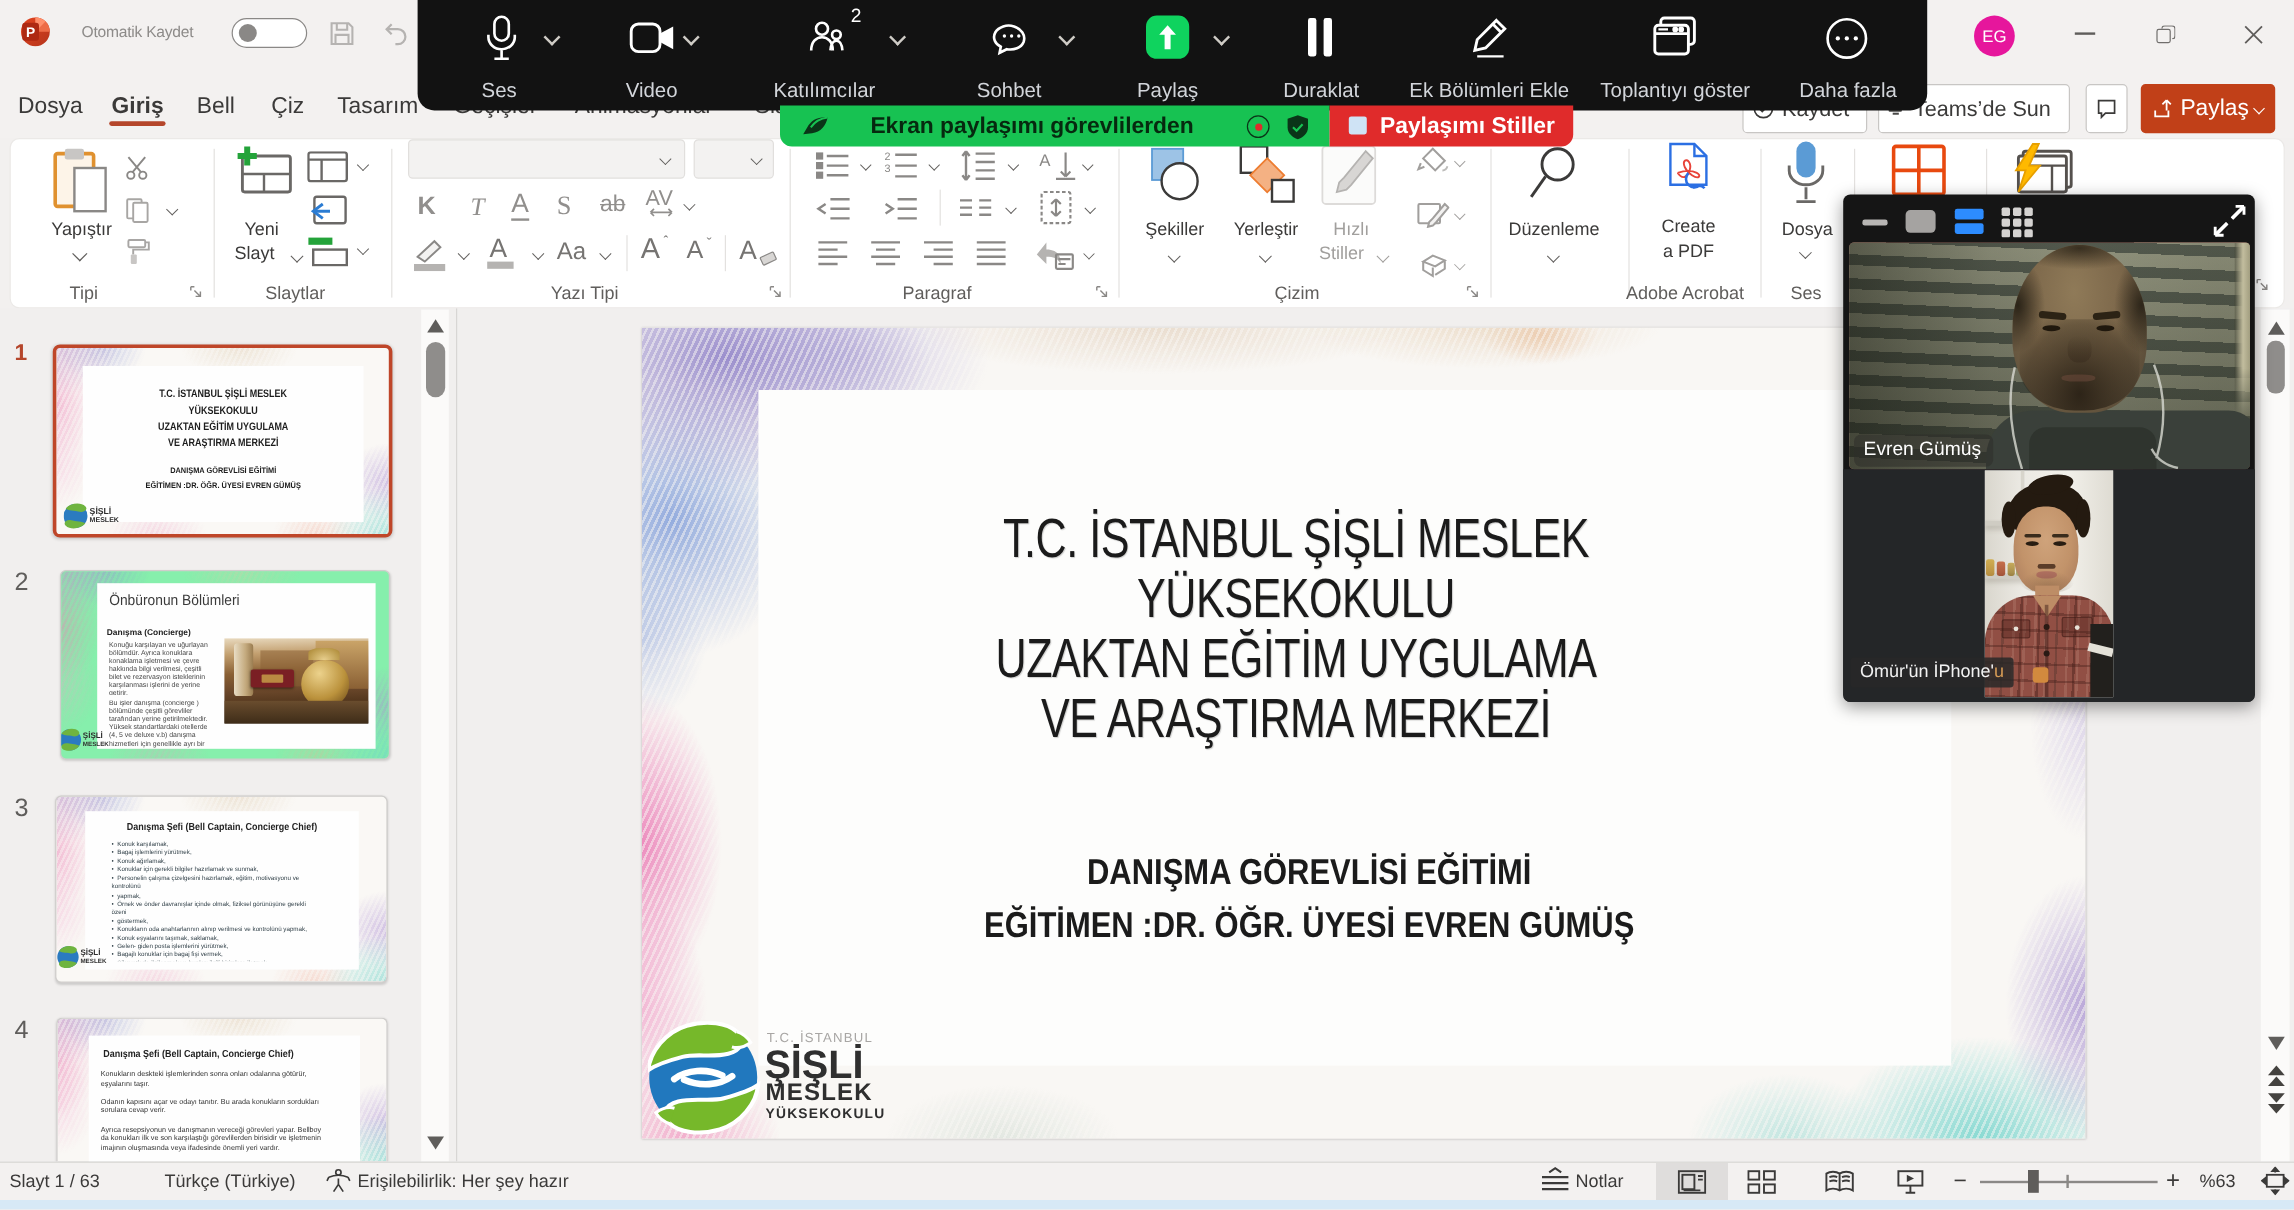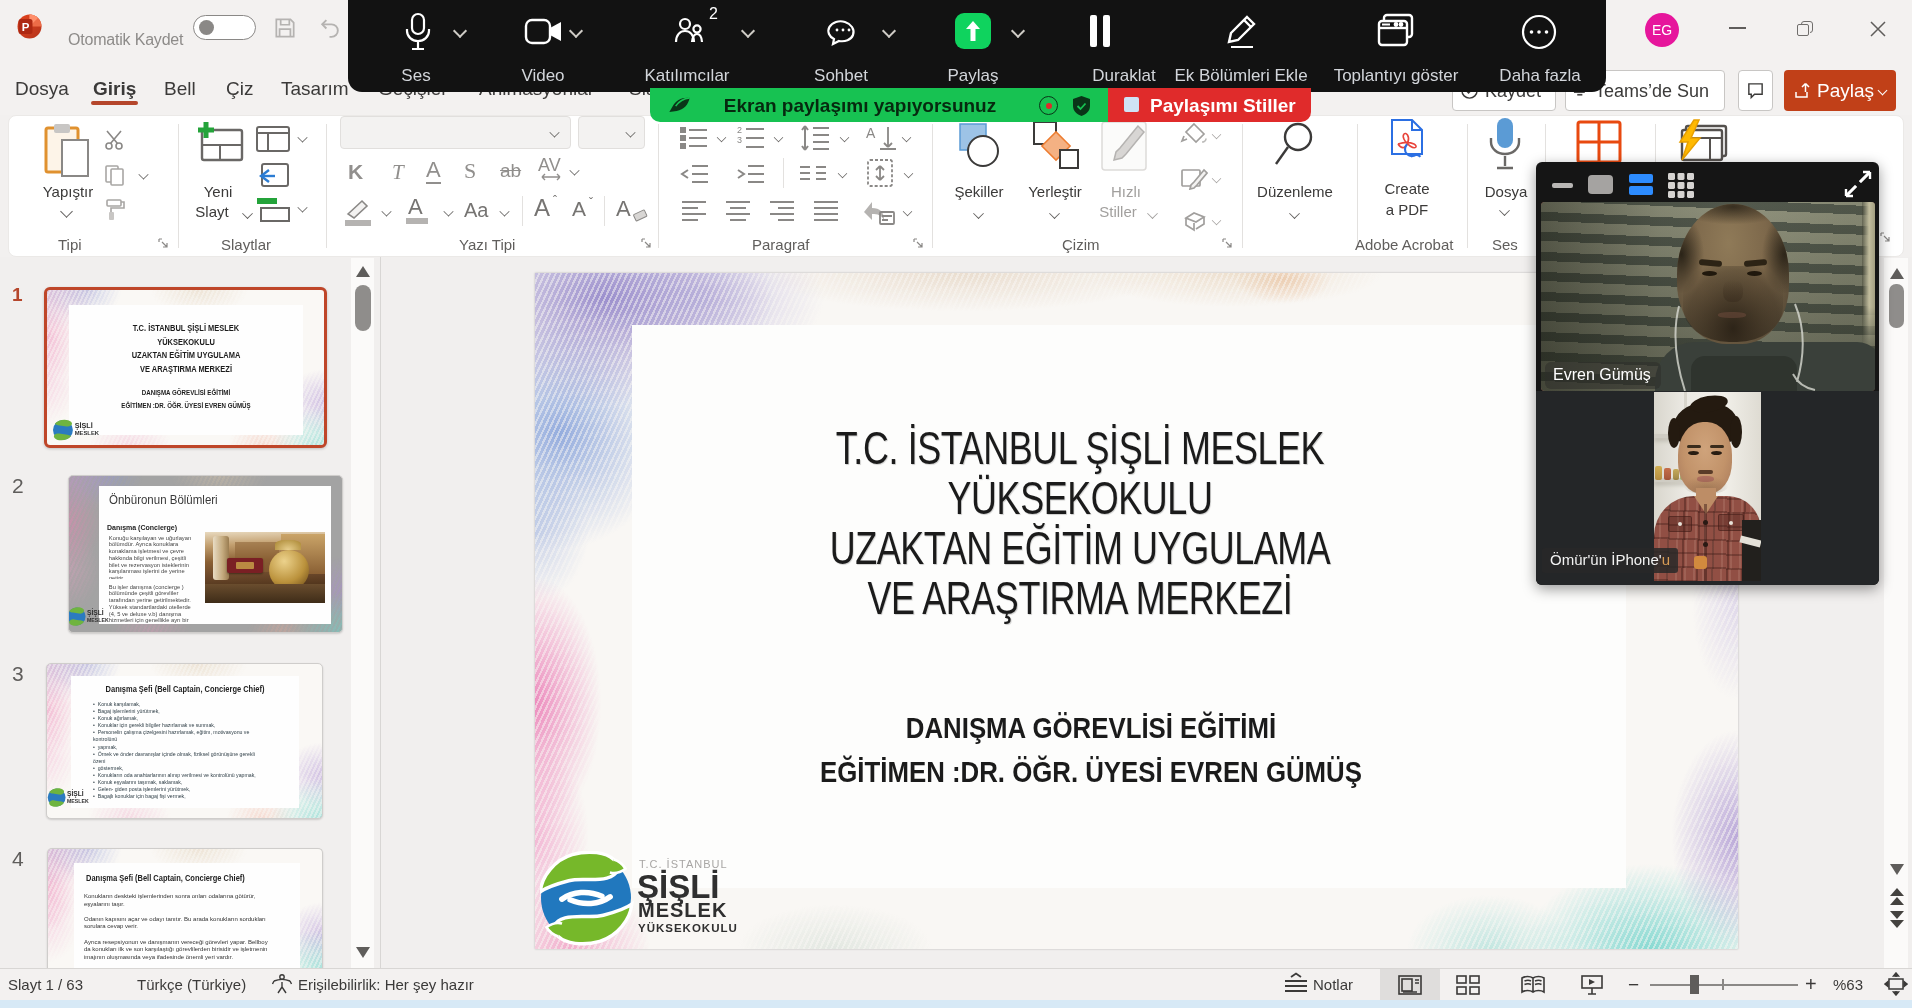--- a/index.html
+++ b/index.html
@@ -53,21 +53,21 @@
         <stop offset="0" stop-color="#e2431e"></stop>
         <stop offset="1" stop-color="#b5351c"></stop>
       </linearGradient>
     </defs>
  <circle cx="12.5" cy="12.5" r="12" fill="url(#ppg)"></circle>
  <path d="M12.5.5a12 12 0 0 1 12 12h-12z" fill="#ed6c47"></path>
  <path d="M12.5.5a12 12 0 0 1 8.4 3.4l-8.4 8.6z" fill="#ff8f6b"></path>
  <rect x="1.5" y="5" width="14" height="15" rx="2.5" fill="#ae2912"></rect>
  <text x="8.6" y="17" font-size="11.5" font-weight="bold" fill="#fff" text-anchor="middle" font-family="Liberation Sans">P</text>
 </svg>
-<div class="abs" style="left:68px;top:31px;font-size:16px;color:#8d8b89;letter-spacing:-.2px">Otomatik Kaydet</div>
+<div class="abs" style="left:68px;top:19px;font-size:13px;color:#8d8b89;letter-spacing:-.2px">Otomatik Kaydet</div>
 
 <div class="abs" style="left:193px;top:15px;width:63px;height:25px;background:#fff;border:1.5px solid #8a8886;border-radius:13px"></div>
 <div class="abs" style="left:199px;top:20px;width:15px;height:15px;background:#8a8886;border-radius:50%"></div>
 
 <svg class="ico" style="left:272px;top:15px" width="26" height="26" viewBox="0 0 24 24" fill="none" stroke="#b5b3b1" stroke-width="1.6">
  <path d="M4 4h13l3 3v13H4z"></path>
     <path d="M8 4v5h8V4"></path>
     <path d="M7 20v-7h10v7"></path>
 </svg>
 
@@ -380,21 +380,21 @@
  <div class="abs" style="left:24px;top:112px;width:230px;text-align:center;font-size:7px;font-weight:bold;color:#1c1c1c;transform:scale(.88,.95)">EĞİTİMEN :DR. ÖĞR. ÜYESİ EVREN GÜMÜŞ</div>
  <svg class="abs" style="left:6px;top:128px" width="56" height="24" viewBox="0 0 62 26">
       <circle cx="11" cy="13" r="11" fill="#2b7bc0"></circle>
       <path d="M2 6C6 1 16 0 20 4c3 3-1 6-5 5S3 8 2 6z" fill="#6fb43f"></path>
       <path d="M20 20c-4 5-14 6-18 2-3-3 1-6 5-5s11 1 13 3z" fill="#6fb43f"></path>
       <text x="24" y="11" font-size="8" font-weight="bold" fill="#2f2f2f" font-family="Liberation Sans">ŞİŞLİ</text>
       <text x="24" y="19" font-size="6.5" font-weight="bold" fill="#2f2f2f" font-family="Liberation Sans">MESLEK</text>
     </svg>
 </div>
 
-<div class="abs" style="left:68px;top:475px;width:275px;height:158px;border:1px solid #cfcdcb;border-radius:5px;background:#a3a3a3;overflow:hidden;box-shadow:0 1px 2px rgba(0,0,0,.15)">
+<div class="abs" style="left:50px;top:475px;width:275px;height:158px;border:1px solid #cfcdcb;border-radius:5px;background:#86efac;overflow:hidden;box-shadow:0 1px 2px rgba(0,0,0,.15)">
  <div class="abs wcs" style="left:0;top:0;right:0;bottom:0"></div>
  <div class="abs" style="left:30px;top:10px;width:232px;height:138px;background:#fefefe"></div>
  <div class="abs" style="left:40px;top:17px;font-size:12.5px;color:#3a3a3a;transform:scaleX(.92);transform-origin:left">Önbüronun Bölümleri</div>
  <div class="abs" style="left:40px;top:17px;width:200px;height:1px"></div>
  <div class="abs" style="left:38px;top:48px;font-size:7px;font-weight:bold;color:#222">Danışma (Concierge)</div>
  <div class="abs" style="left:38px;top:58px;width:92px;height:46px;overflow:hidden;font-size:6px;line-height:7px;color:#444;transform:scale(.96)">Konuğu karşılayan ve uğurlayan bölümdür. Ayrıca konuklara konaklama işletmesi ve çevre hakkında bilgi verilmesi, çeşitli bilet ve rezervasyon isteklerinin karşılanması işlerini de yerine getirir.</div>
  <div class="abs" style="left:38px;top:107px;width:92px;height:42px;overflow:hidden;font-size:6px;line-height:7px;color:#444;transform:scale(.96)">Bu işler danışma (concierge ) bölümünde çeşitli görevliler tarafından yerine getirilmektedir. Yüksek standartlardaki otellerde (4, 5 ve deluxe v.b) danışma hizmetleri için genellikle ayrı bir banko / desk bulundurulabileceği gibi bir çok otelde ise ayrı bir deskte değil de önbüro tarafından verilmektedir.</div>
  <div class="abs" style="left:136px;top:56px;width:120px;height:71px;overflow:hidden;background:linear-gradient(178deg,#e8d9be 0%,#c3a070 18%,#8a6034 40%,#6a472a 60%,#4a3018 80%,#2e2010 100%)">
   <div class="abs" style="left:8px;top:4px;width:16px;height:44px;background:linear-gradient(90deg,#e8dcc4,#c4aa7e 60%,#9a7c50);border-radius:3px"></div>
   <div class="abs" style="left:30px;top:10px;width:44px;height:30px;background:#8a6034;opacity:.55"></div>
@@ -517,21 +517,21 @@
     <path d="M12 1v4M12 19v4M1 12h2M21 12h2M12 1l-2.5 3h5zM12 23l-2.5-3h5zM1 12l3-2.5v5zM23 12l-3-2.5v5z" fill="#3b3a39"></path>
   </svg>
 <div class="abs" style="left:0;top:1000px;width:1912px;height:8px;background:#d7e9f6"></div>
 
 <div class="abs" style="z-index:6;left:650px;top:88px;width:458px;height:34px;background:#17c252;border-radius:0 0 0 10px"></div>
 <div class="abs" style="z-index:6;left:1108px;top:88px;width:203px;height:34px;background:#e02b2b;border-radius:0 0 10px 0"></div>
 <svg class="ico" style="z-index:6;left:668px;top:93px" width="24" height="24" viewBox="0 0 24 24">
     <path d="M20 3c-8 1-13 5-15 12l-2 6 7-2.5C17 16 20 10 20 3z" fill="#0a3518" transform="rotate(12 12 12)"></path>
     <path d="M20 3c-6 2-10 6-12 11" fill="none" stroke="#17c252" stroke-width="1.6" transform="rotate(12 12 12)"></path>
   </svg>
-<div class="abs" style="z-index:6;left:700px;top:95px;width:320px;text-align:center;font-size:19px;font-weight:bold;color:#06290f">Ekran paylaşımı yapıyorsunuz</div>
+<div class="abs" style="z-index:6;left:700px;top:95px;width:320px;text-align:center;font-size:19px;font-weight:bold;color:#06290f">Ekran paylaşımı görevlilerden</div>
 <div class="abs" style="z-index:6;left:1039px;top:96px;width:19px;height:19px;border:1.8px solid #0a3518;border-radius:50%"></div>
 <div class="abs" style="z-index:6;left:1045.5px;top:102.5px;width:6px;height:6px;background:#e02b2b;border-radius:50%"></div>
 <svg class="ico" style="z-index:6;left:1071px;top:95px" width="21" height="22" viewBox="0 0 21 22">
     <path d="M10.5 1 19 4v7c0 5-4 8.5-8.5 10C6 19.5 2 16 2 11V4z" fill="#0a3518"></path>
     <path d="m6.5 11 3 3 5-5.5" fill="none" stroke="#17c252" stroke-width="1.8"></path>
   </svg>
 <div class="abs" style="z-index:6;left:1124px;top:97px;width:15px;height:15px;background:#cfe3f5;border-radius:2px"></div>
 <div class="abs" style="z-index:6;left:1150px;top:95px;font-size:19px;font-weight:bold;color:#fff">Paylaşımı Stiller</div>
 
 <div class="abs" style="left:348px;top:0;width:1258px;height:92px;background:#121212;border-radius:0 0 14px 14px"></div>
@@ -565,21 +565,21 @@
 <div class="abs zchev" style="left:884px;top:26px"></div>
 <div class="abs zlab" style="left:801px;top:66px;width:80px">Sohbet</div>
 <div class="abs" style="left:955px;top:13px;width:36px;height:36px;background:#0fd35e;border-radius:9px"></div>
 <svg class="ico" style="left:963px;top:20px" width="20" height="22" viewBox="0 0 20 22">
     <path d="M10 1 17 9h-4.5v12h-5V9H3z" fill="#fff"></path>
   </svg>
 <div class="abs zchev" style="left:1013px;top:26px"></div>
 <div class="abs zlab" style="left:942px;top:66px;width:62px">Paylaş</div>
 <div class="abs" style="left:1090px;top:15px;width:7px;height:32px;background:#fff;border-radius:2px"></div>
 <div class="abs" style="left:1103px;top:15px;width:7px;height:32px;background:#fff;border-radius:2px"></div>
-<div class="abs zlab" style="left:1081px;top:66px;width:86px">Duraklat</div>
+<div class="abs zlab" style="left:1058px;top:66px;width:86px">Duraklat</div>
 <svg class="ico" style="left:1225px;top:13px" width="34" height="36" viewBox="0 0 34 36" fill="none" stroke="#fff" stroke-width="2.4">
     <path d="M22 4l7 7L13 27l-9 2 2-9z"></path>
     <path d="M19 7l7 7"></path>
     <path d="M6 34h22" stroke-width="2"></path>
   </svg>
 <div class="abs zlab" style="left:1168px;top:66px;width:146px">Ek Bölümleri Ekle</div>
 <svg class="ico" style="left:1376px;top:13px" width="40" height="38" viewBox="0 0 40 38" fill="none" stroke="#fff" stroke-width="2.4">
     <rect x="8" y="2" width="28" height="22" rx="3"></rect>
     <rect x="3" y="8" width="28" height="24" rx="3" fill="#121212"></rect>
     <path d="M3 15h28"></path>

